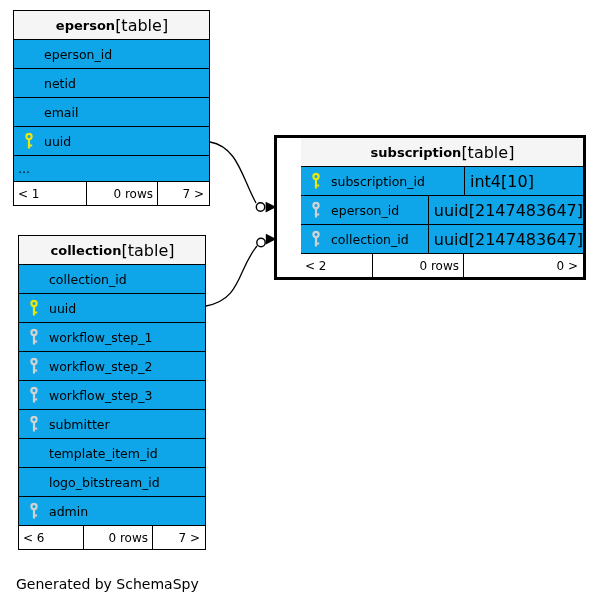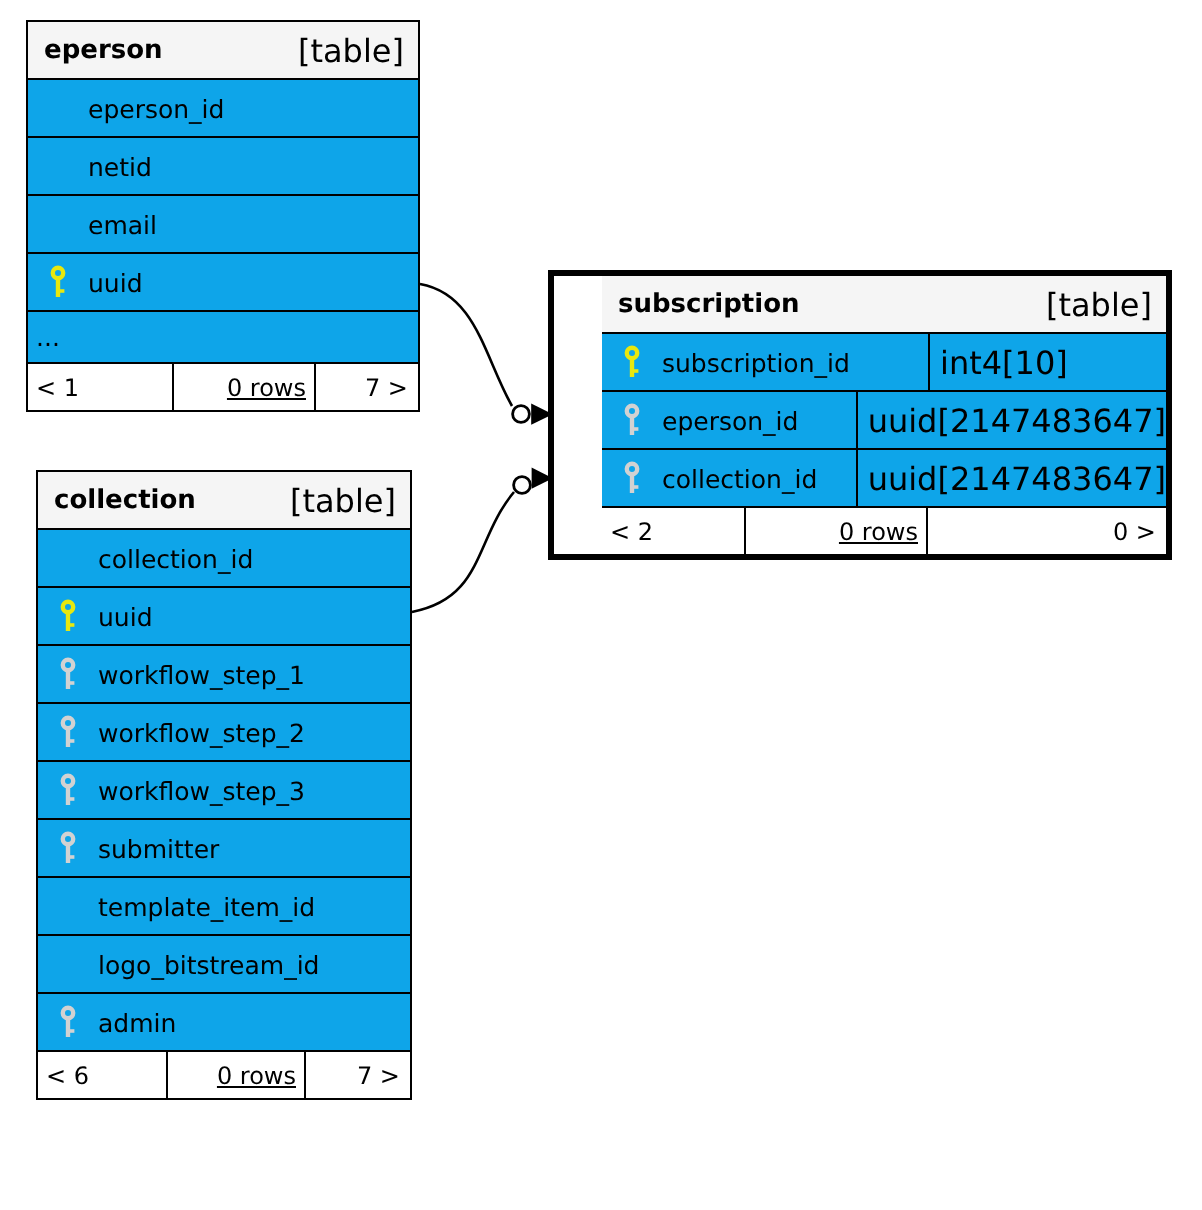--- a/index.html
+++ b/index.html
@@ -12,21 +12,21 @@
   #relations{position:absolute;left:0;top:0;pointer-events:none;z-index:3;}
 
   .dbtable{
     position:absolute;background:#fff;border:1px solid #000;
     box-sizing:border-box;z-index:2;
   }
   .dbtable.emph{border-width:3px;padding-left:24px;}
 
   .thead{
     height:28px;box-sizing:border-box;background:#f5f5f5;
-    display:flex;justify-content:space-between;align-items:center;
+    display:flex;justify-content:center;align-items:center;
     padding:0 7px 0 8px;
   }
   .tname{font-weight:bold;font-size:13px;}
   .tbadge{font-size:16px;}
 
   .trow{
     height:29px;box-sizing:border-box;border-top:1px solid #000;
     display:flex;align-items:center;position:relative;background:#0ea5e9;
     font-size:12.5px;
   }
@@ -43,21 +43,21 @@
     border-left:1px solid #000;padding-left:5px;box-sizing:border-box;
     font-size:16px;white-space:nowrap;
   }
 
   .tfoot{
     height:24px;box-sizing:border-box;border-top:1px solid #000;
     display:flex;align-items:stretch;font-size:12px;
   }
   .fcell{display:flex;align-items:center;box-sizing:border-box;}
   .fl{padding-left:4px;justify-content:flex-start;}
-  .fm{border-left:1px solid #000;border-right:1px solid #000;justify-content:flex-end;padding-right:4px;text-decoration:underline;}
+  .fm{border-left:1px solid #000;border-right:1px solid #000;justify-content:flex-end;padding-right:4px;}
   .fr{flex:1;justify-content:flex-end;padding-right:5px;}
 
   #tbl-eperson{left:13px;top:10px;width:197px;}
   #tbl-eperson .fl{width:72px;} #tbl-eperson .fm{width:72px;}
 
   #tbl-subscription{left:274px;top:135px;width:312px;}
   #tbl-subscription .fl{width:71px;} #tbl-subscription .fm{width:92px;}
 
   #tbl-collection{left:18px;top:235px;width:188px;}
   #tbl-collection .fl{width:64px;} #tbl-collection .fm{width:70px;}
@@ -227,13 +227,14 @@
           <span class="colname">admin</span>
         </div>
       </div>
     <div class="tfoot">
       <span class="fcell fl">&lt; 6</span>
       <span class="fcell fm">0 rows</span>
       <span class="fcell fr">7 &gt;</span>
     </div>
   </div>
 
+  <div id="credit">Generated by SchemaSpy</div>
 </div>
 
 </body></html>

